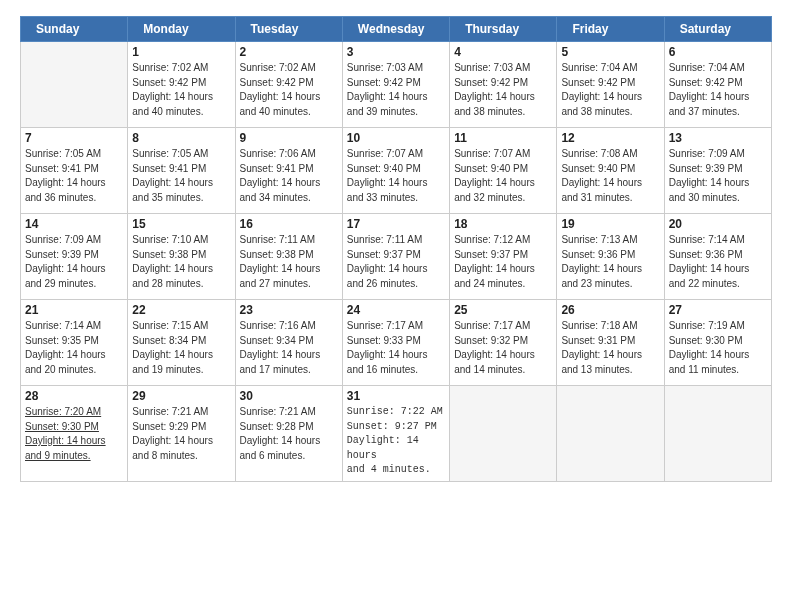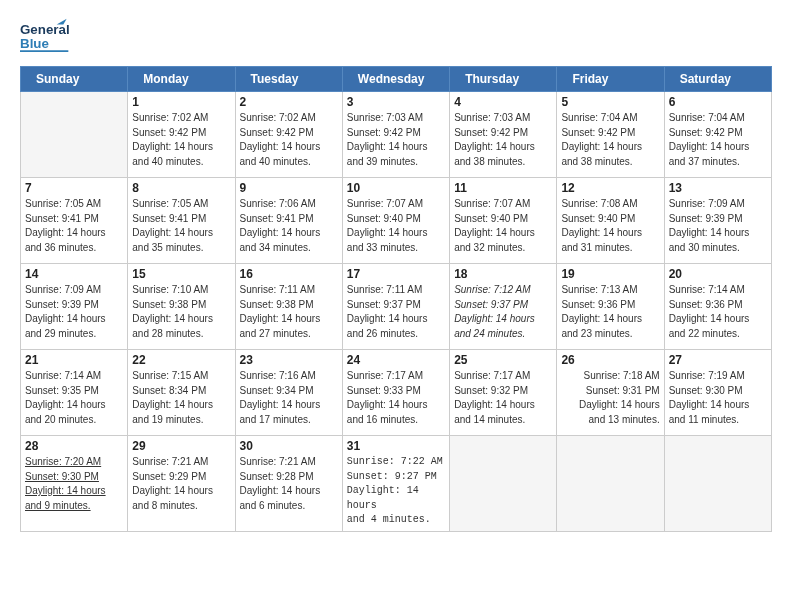--- a/index.html
+++ b/index.html
@@ -82,34 +82,20 @@
     }
     .logo-svg {
       width: 50px;
       height: 42px;
     }
   </style>
 </head>
 <body>
 
 <div class="page">
-  <div class="header">
-    <div class="logo-wrapper">
-      <svg class="logo-svg" viewBox="0 0 60 50">
-        <text x="0" y="22" font-family="Arial" font-weight="bold" font-size="16" fill="#1a3a5c">General</text>
-        <text x="0" y="38" font-family="Arial" font-weight="bold" font-size="16" fill="#2e7db5">Blue</text>
-        <polygon points="44,10 52,10 56,3" fill="#2e7db5"></polygon>
-        <line x1="0" y1="42" x2="58" y2="42" stroke="#2e7db5" stroke-width="2"></line>
-      </svg>
-    </div>
-    <div class="title-block">
-      <div class="main-title"></div>
-      <div class="subtitle"></div>
-    </div>
-  </div>
 
   <table class="calendar">
     <thead>
       <tr id="weekday-header">
       <th>Sunday</th>
           <th>Monday</th>
           <th>Tuesday</th>
           <th>Wednesday</th>
           <th>Thursday</th>
           <th>Friday</th>
@@ -237,21 +223,21 @@
           </td>
           <td>
             <span class="day-number">17</span>
             <div class="day-info" style="white-space: pre-line;">Sunrise: 7:11 AM
 Sunset: 9:37 PM
 Daylight: 14 hours
 and 26 minutes.</div>
           </td>
           <td>
             <span class="day-number">18</span>
-            <div class="day-info" style="white-space: pre-line; font-style: italic;">Sunrise: 7:12 AM
+            <div class="day-info" style="white-space: pre-line;">Sunrise: 7:12 AM
 Sunset: 9:37 PM
 Daylight: 14 hours
 and 24 minutes.</div>
           </td>
           <td>
             <span class="day-number">19</span>
             <div class="day-info" style="white-space: pre-line;">Sunrise: 7:13 AM
 Sunset: 9:36 PM
 Daylight: 14 hours
 and 23 minutes.</div>
@@ -295,21 +281,21 @@
           </td>
           <td>
             <span class="day-number">25</span>
             <div class="day-info" style="white-space: pre-line;">Sunrise: 7:17 AM
 Sunset: 9:32 PM
 Daylight: 14 hours
 and 14 minutes.</div>
           </td>
           <td>
             <span class="day-number">26</span>
-            <div class="day-info" style="white-space: pre-line; text-align: right;">Sunrise: 7:18 AM
+            <div class="day-info" style="white-space: pre-line;">Sunrise: 7:18 AM
 Sunset: 9:31 PM
 Daylight: 14 hours
 and 13 minutes.</div>
           </td>
           <td>
             <span class="day-number">27</span>
             <div class="day-info" style="white-space: pre-line;">Sunrise: 7:19 AM
 Sunset: 9:30 PM
 Daylight: 14 hours
 and 11 minutes.</div>

